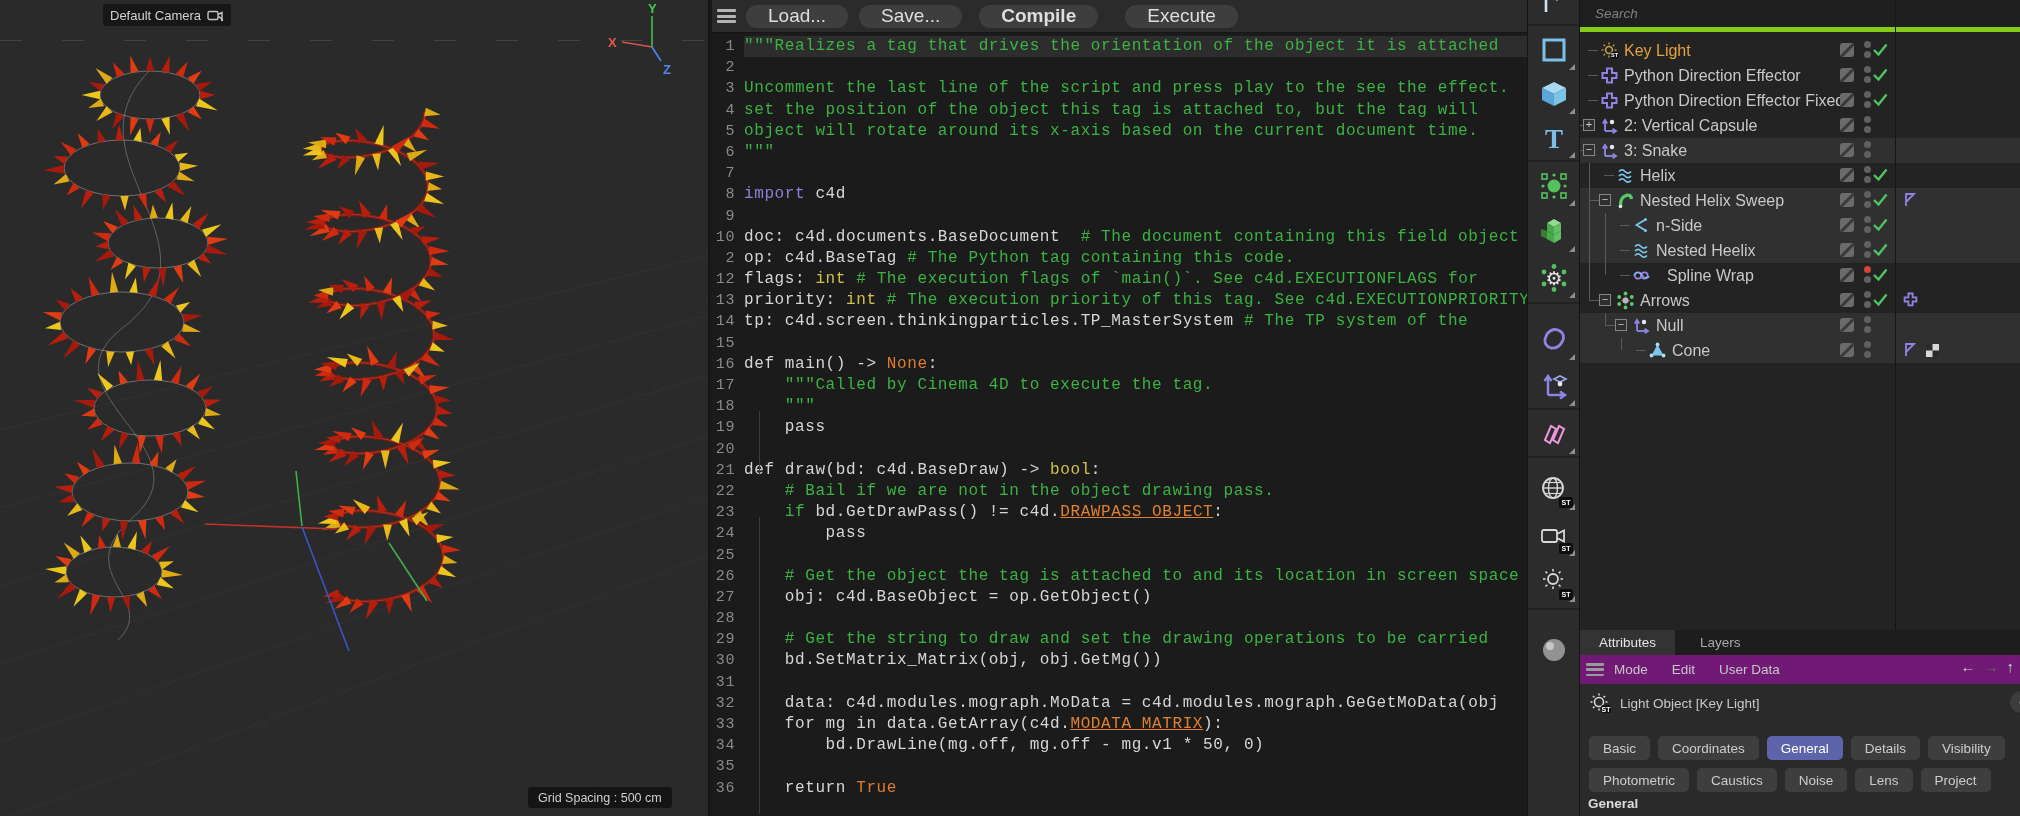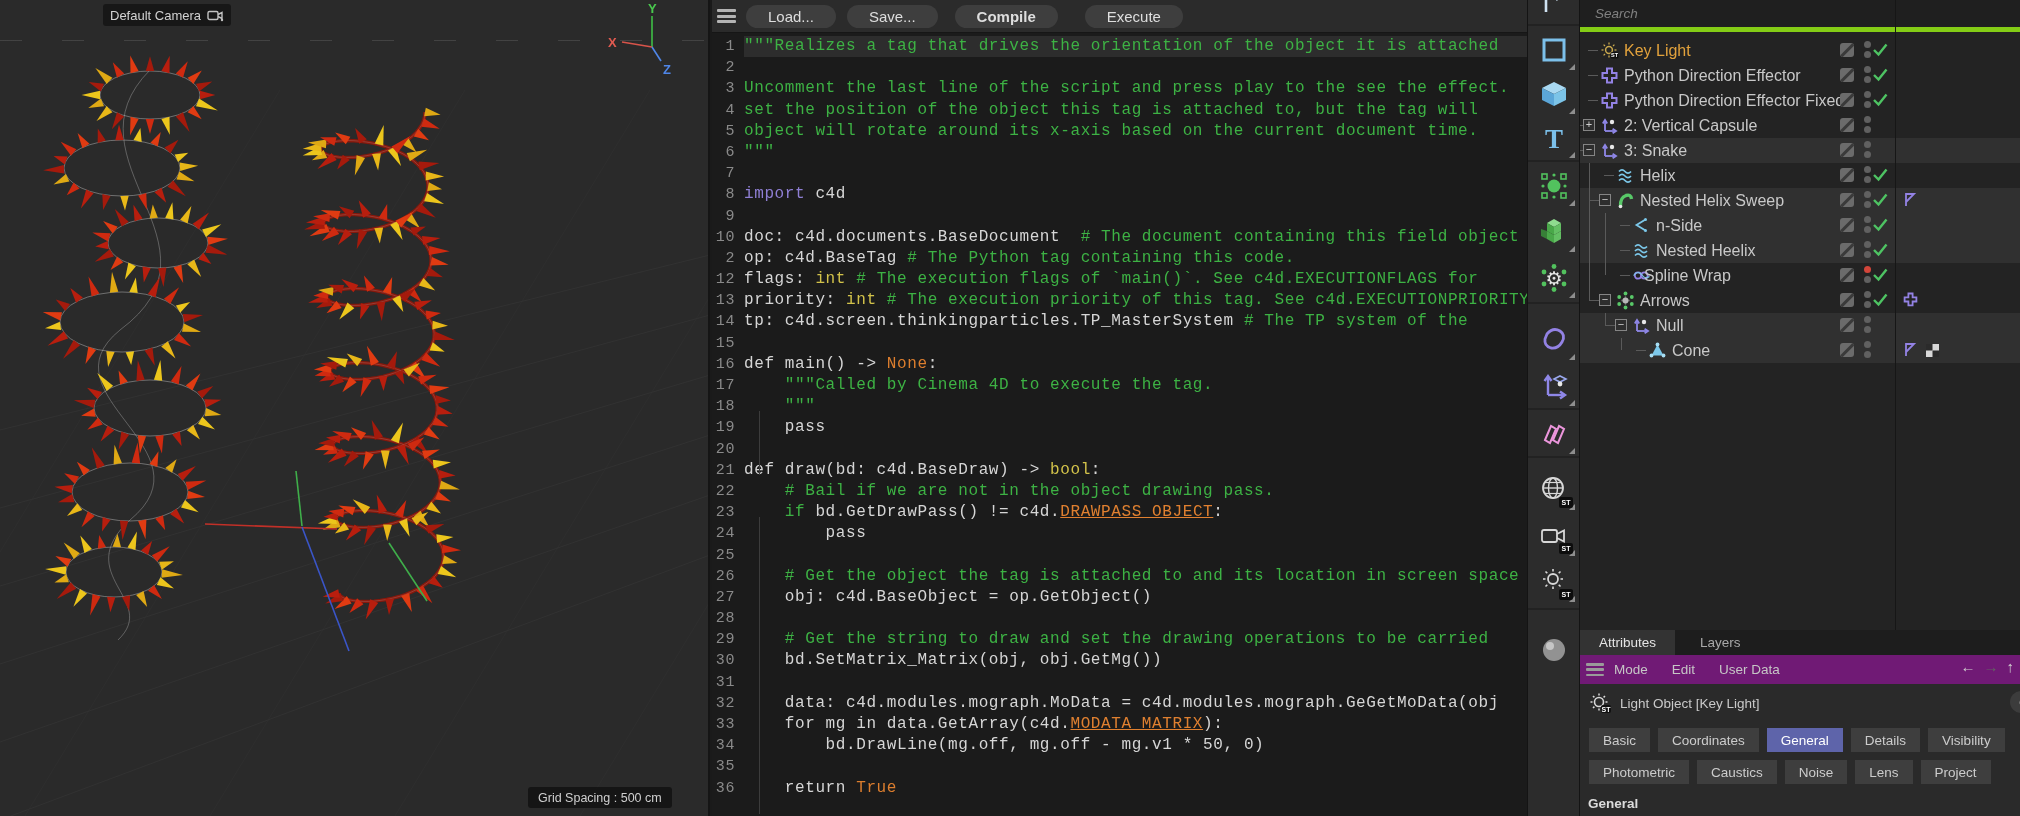--- a/index.html
+++ b/index.html
@@ -25,21 +25,21 @@
   .gizmo text { font-family:"Liberation Sans",sans-serif; font-size:13px; font-weight:bold; }
   
   #editor { position:absolute; left:712px; top:0; width:815px; height:816px;
     background:#1b1b1b; overflow:hidden; }
   .ed-toptab { position:absolute; left:330px; top:0; width:145px; height:7px; background:#3f3f3f; border-radius:3px 3px 0 0; }
   .ed-toolbar { position:absolute; left:0; top:0; width:100%; height:33px; background:#2b2b2b;
     display:flex; align-items:center; border-bottom:1px solid #161616; }
   .hamb { width:19px; height:14px; display:flex; flex-direction:column; justify-content:space-between; margin:0 10px 0 5px; }
   .hamb i { display:block; height:3px; background:#b4b4b4; border-radius:1px; }
   .ed-btn { height:23px; padding:0 22px; margin-right:11px; border-radius:12px; background:#3e3e3e;
-    color:#dedede; font-size:15px; display:flex; align-items:center; border:none; }
+    color:#dedede; font-size:19px; display:flex; align-items:center; border:none; }
   .ed-btn.b2 { margin-right:17px; } .ed-btn.b3 { margin-right:27px;font-weight:bold; }
   #code { position:absolute; left:0; top:36px; width:100%; bottom:0;
     font-family:"Liberation Mono", monospace; font-size:16px; letter-spacing:.6px; line-height:21.2px; }
   .cl { height:21.2px; display:flex; white-space:pre; }
   .ln { flex:none; width:32px; text-align:right; padding-right:9px; color:#8a8a8a; font-size:15px; }
   .lt { flex:1; overflow:hidden; }
   .cl.hl .lt { background:#2d2d2d; }
   .tk-txt { color:#d6d6d6; } .tk-cmt, .tk-str, .tk-kw { color:#3db244; }
   .tk-imp { color:#8f7fd4; } .tk-typ { color:#d2c24a;margin-top:31px; }
   .tk-const { color:#dd7e2e; } .tk-constu { color:#e08030; text-decoration:underline; }
@@ -81,22 +81,22 @@
   .amenu .hamb { margin:0 10px 0 6px; width:18px; height:13px; } .amenu .hamb i{ background:#9a9a9a; height:2.5px;}
   .amitem { font-size:13.5px; color:#c6c6c6; margin-right:24px; }
   .anav { position:absolute; right:6px; top:28px; display:flex; gap:8px; font-size:15px; }
   .anav span { color:#d0d0d0; } .anav .dim { color:#636363; }
   .aobj { position:absolute; left:8px; top:60px; height:26px; display:flex; align-items:center; gap:8px; }
   .aobj .t { font-size:13.5px; color:#c9c9c9; }
   .cpill { position:absolute; left:430px; top:61px; height:22px; width:40px; border-radius:11px;
     background:#3c3c3c; color:#ccc; font-size:13px; display:flex; align-items:center; padding-left:9px; }
   .abrow { position:absolute; left:9px; display:flex; gap:8px; }
   .abrow.r1 { top:98px; } .abrow.r2 { top:130px; }
-  .abtn { height:24px; border-radius:0; background:#3e3e3e; color:#cccccc; font-size:13.5px;
-    padding:0 14px; display:flex; align-items:center; white-space:nowrap; }
+  .abtn { height:24px; border-radius:5px; background:#3e3e3e; color:#cccccc; font-size:13.5px;
+    padding:0 14px; display:flex; align-items:center; white-space:nowrap;margin-top:8px; }
   .abtn.active { background:#5e64aa; color:#fff; }
   .asect { position:absolute; left:8px; top:166px; font-size:13.5px; font-weight:bold; color:#dcdcdc; }
   .badge { font-size:7px; font-weight:bold; fill:#fff; }
 </style>
 </head>
 <body>
 
 <div id="root">
 
   <section id="viewport">
@@ -793,21 +793,21 @@
               <polyline points="2,8 6.5,12.5 14.5,2.5" fill="none" stroke="#4ec463" stroke-width="2.4"></polyline>
             </svg></span>
         </div>
         <div class="om-row" style="top: 263px;">
           <i class="stub" style="left: 40px; width: 10px;"></i>
           <span class="icw" style="left: 52px;"><svg width="19" height="19">
               <circle cx="6" cy="9.5" r="3.2" fill="none" stroke="#9382e4" stroke-width="1.8"></circle>
               <circle cx="12.5" cy="9.5" r="3.2" fill="none" stroke="#9382e4" stroke-width="1.8"></circle>
               <path d="M1.5 9.5 q4.5 -6 9 0 q3 4 7 1" fill="none" stroke="#7cc8ea" stroke-width="1.2"></path>
             </svg></span>
-          <span class="lbl" style="left: 64px;">Spline Wrap</span>
+          <span class="lbl" style="left: 87px;">Spline Wrap</span>
           <div class="pencil">
             <i></i>
           </div>
           <i class="dot d1 red"></i>
           <i class="dot d2"></i>
           <span class="chk"><svg width="17" height="15">
               <polyline points="2,8 6.5,12.5 14.5,2.5" fill="none" stroke="#4ec463" stroke-width="2.4"></polyline>
             </svg></span>
         </div>
         <div class="om-row" style="top: 288px;">

